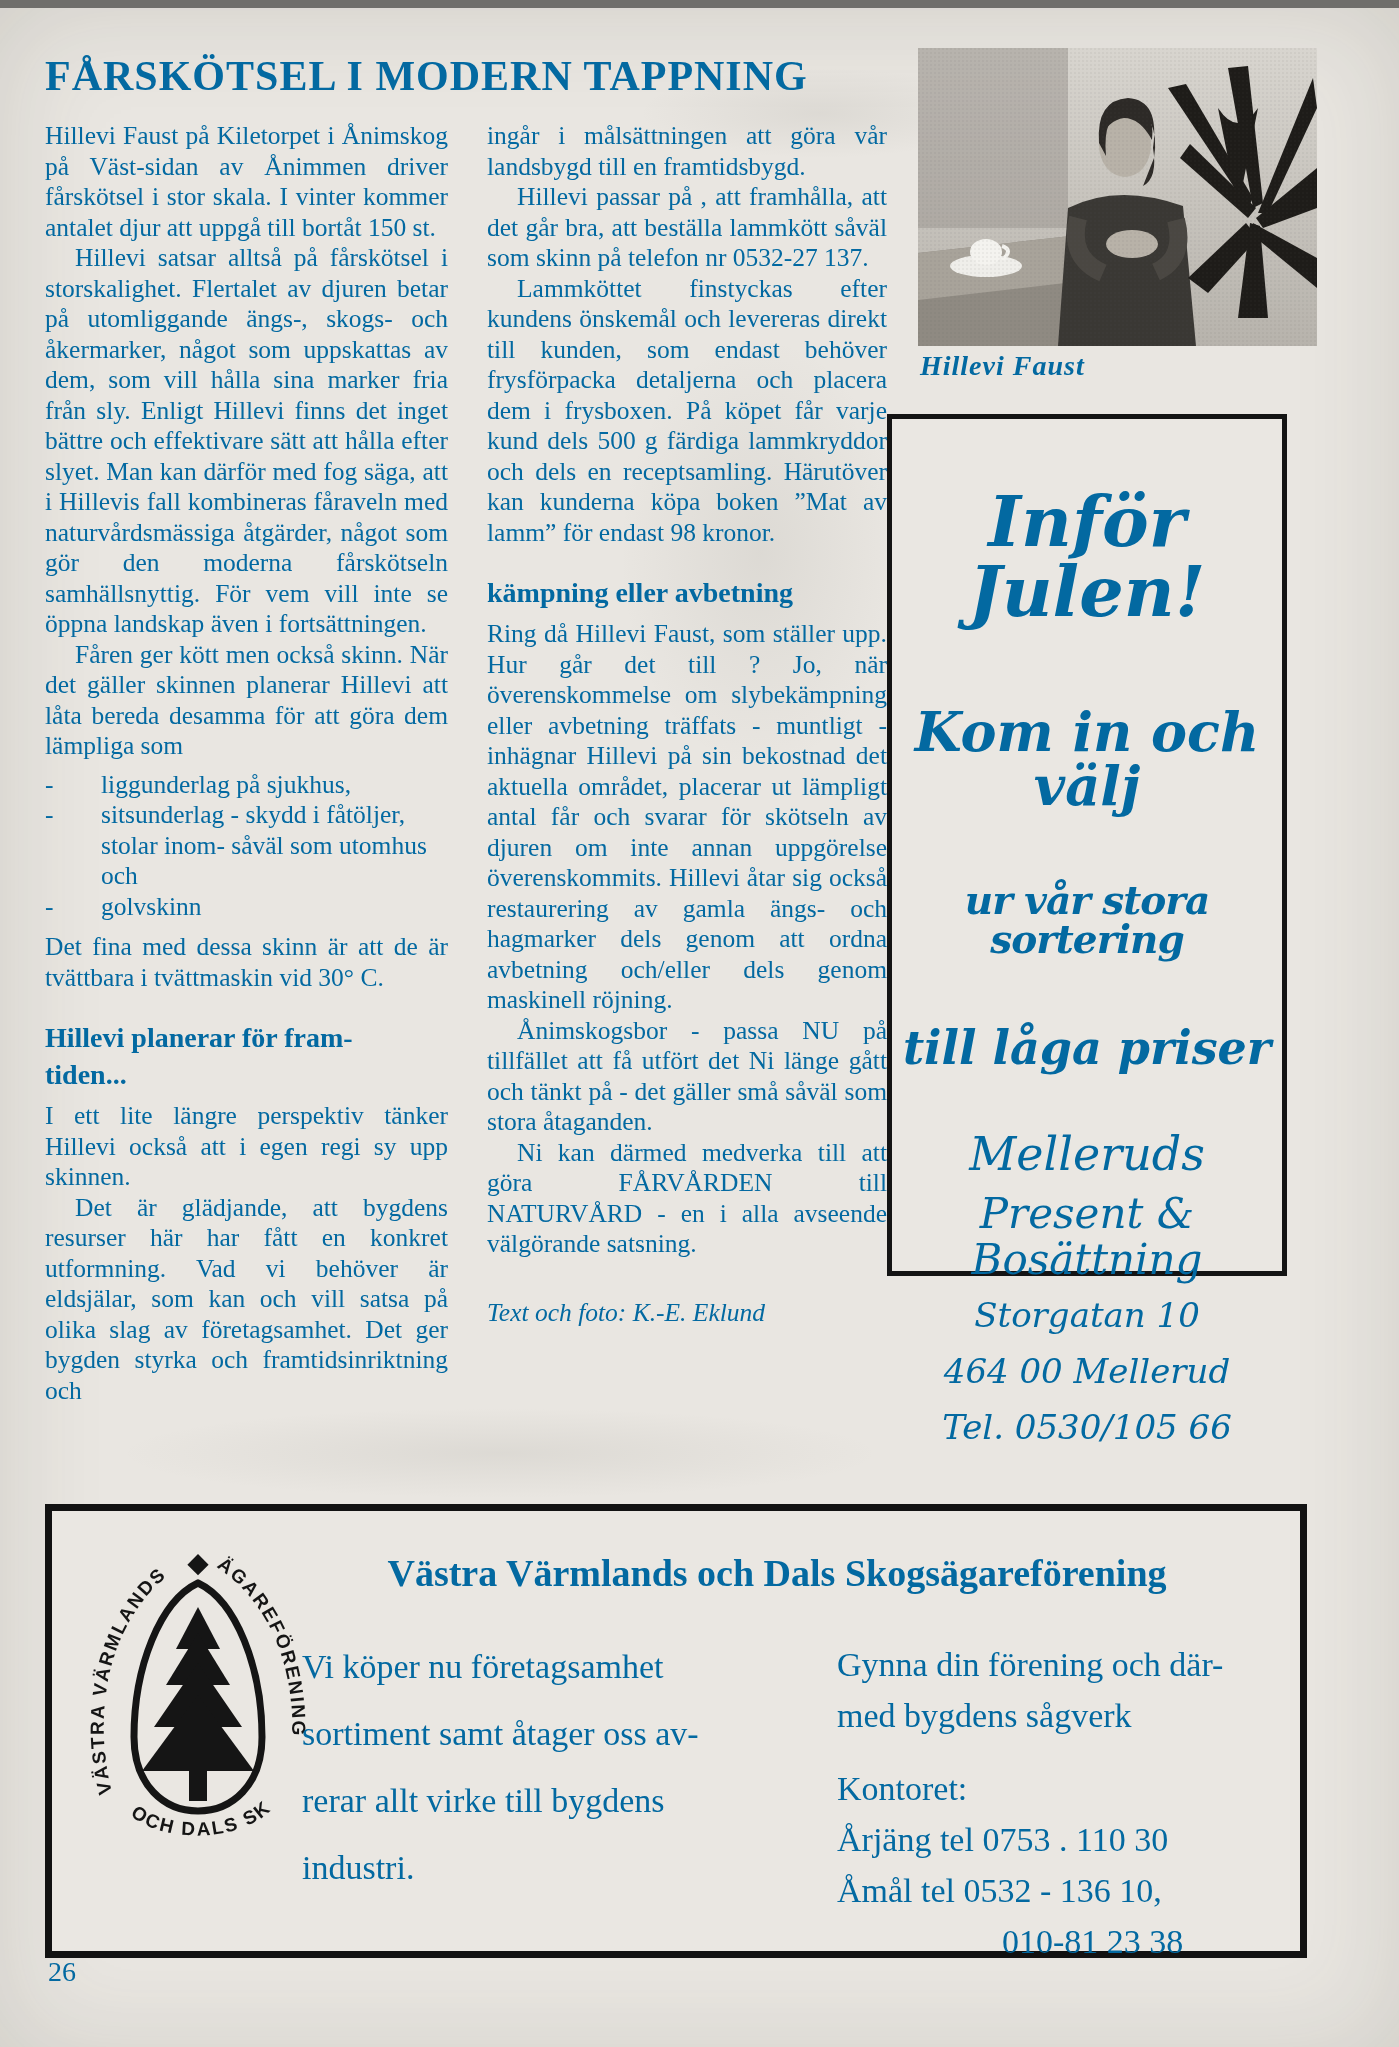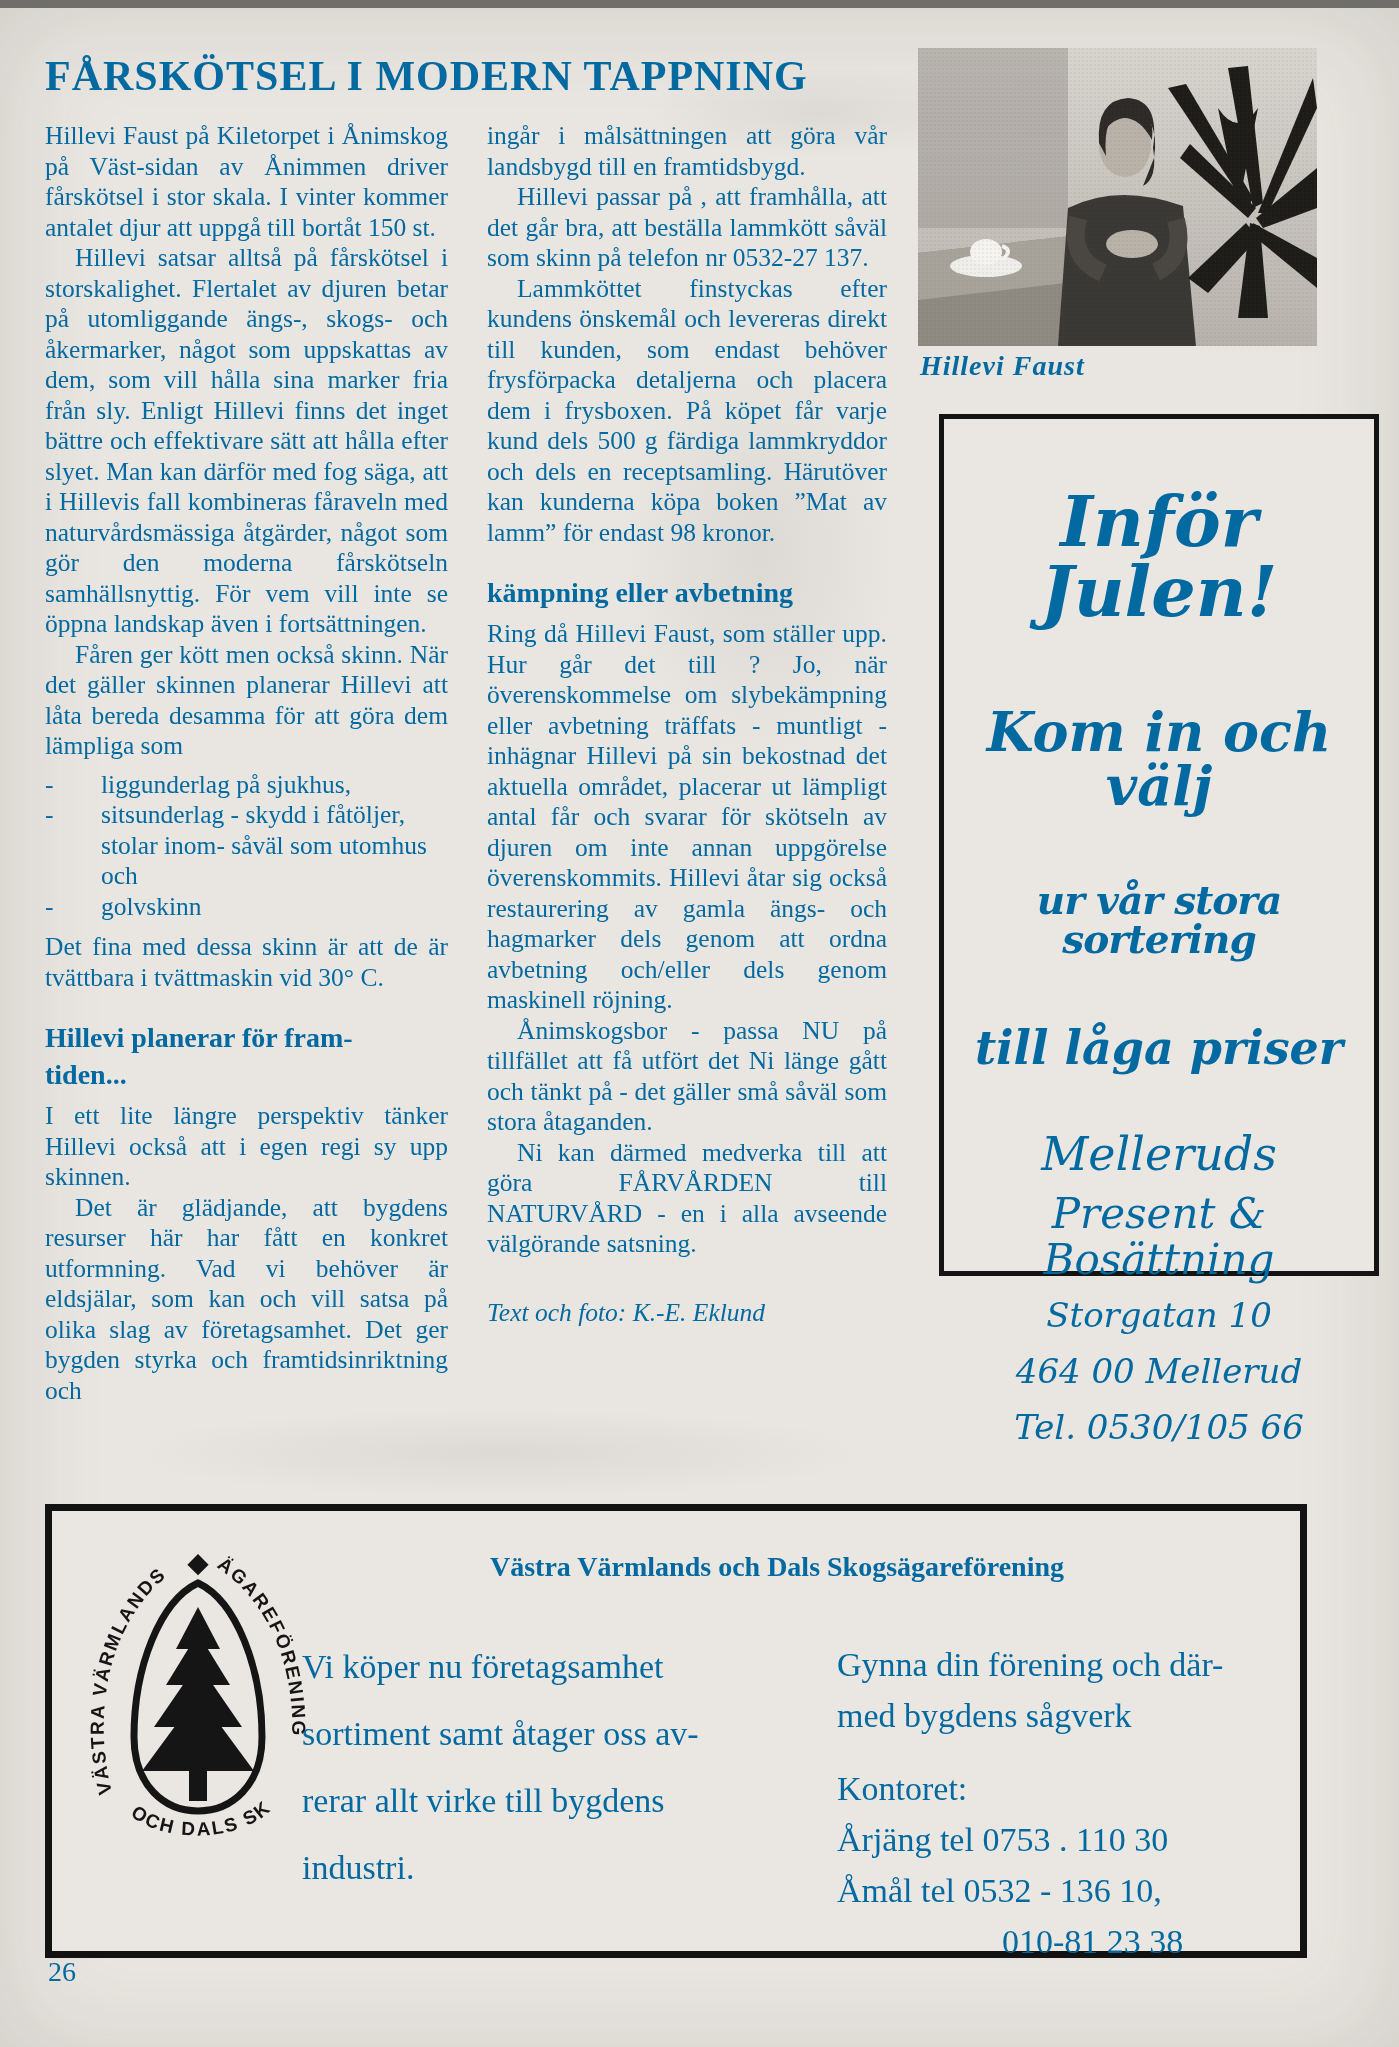--- a/index.html
+++ b/index.html
@@ -29,35 +29,35 @@
   .dash-item .dash{width:56px;flex:none;}
   .dash-item .txt{flex:1;}
   .byline{font-style:italic;margin-top:38px !important;text-align:left;}
   
   .photo{position:absolute;left:918px;top:40px;width:399px;height:298px;
     background:#c9c6c0;overflow:hidden;}
   .photo svg{display:block;}
   .caption{position:absolute;left:920px;top:342px;font-size:28px;
     font-style:italic;font-weight:bold;letter-spacing:1px;}
   
-  .ad-julen{position:absolute;left:939px;top:406px;width:440px;height:862px;
+  .ad-julen{position:absolute;left:887px;top:406px;width:400px;height:862px;
     border:5px solid #141414;box-sizing:border-box;background:#eae7e2;
     text-align:center;font-family:"DejaVu Serif", serif;font-style:italic;}
   .ad-julen .l1{margin-top:68px;font-size:70px;font-weight:bold;line-height:1;}
   .ad-julen .l2{margin-top:78px;font-size:54px;font-weight:bold;line-height:1;}
   .ad-julen .l3{margin-top:68px;font-size:39px;font-weight:bold;line-height:1;letter-spacing:-1px;}
   .ad-julen .l4{margin-top:66px;font-size:46px;font-weight:bold;line-height:1;}
   .ad-julen .store1{margin-top:60px;font-size:46px;line-height:1;}
   .ad-julen .store2{margin-top:14px;font-size:42px;line-height:1.1;}
   .ad-julen .addr{margin-top:10px;font-size:34px;line-height:1.35;}
   
   .ad-skog{position:absolute;left:45px;top:1496px;width:1262px;height:454px;
     border:7px solid #121212;box-sizing:border-box;background:#eae7e2;}
   .ad-skog h3{position:absolute;left:220px;top:40px;width:1010px;margin:0;
-    text-align:center;font-size:28px;font-weight:bold;}
+    text-align:center;font-size:38px;font-weight:bold;}
   .skog-logo{position:absolute;left:26px;top:38px;}
   .skog-left{position:absolute;left:250px;top:122px;width:560px;
     font-size:34px;line-height:67px;}
   .skog-right{position:absolute;left:785px;top:128px;width:470px;
     font-size:34px;line-height:51px;}
   .skog-right .office{margin-top:22px;}
   .skog-right .ph3{text-indent:165px;}
   .page-number{position:absolute;left:48px;top:1948px;font-size:28px;}
 </style>
 </head>

